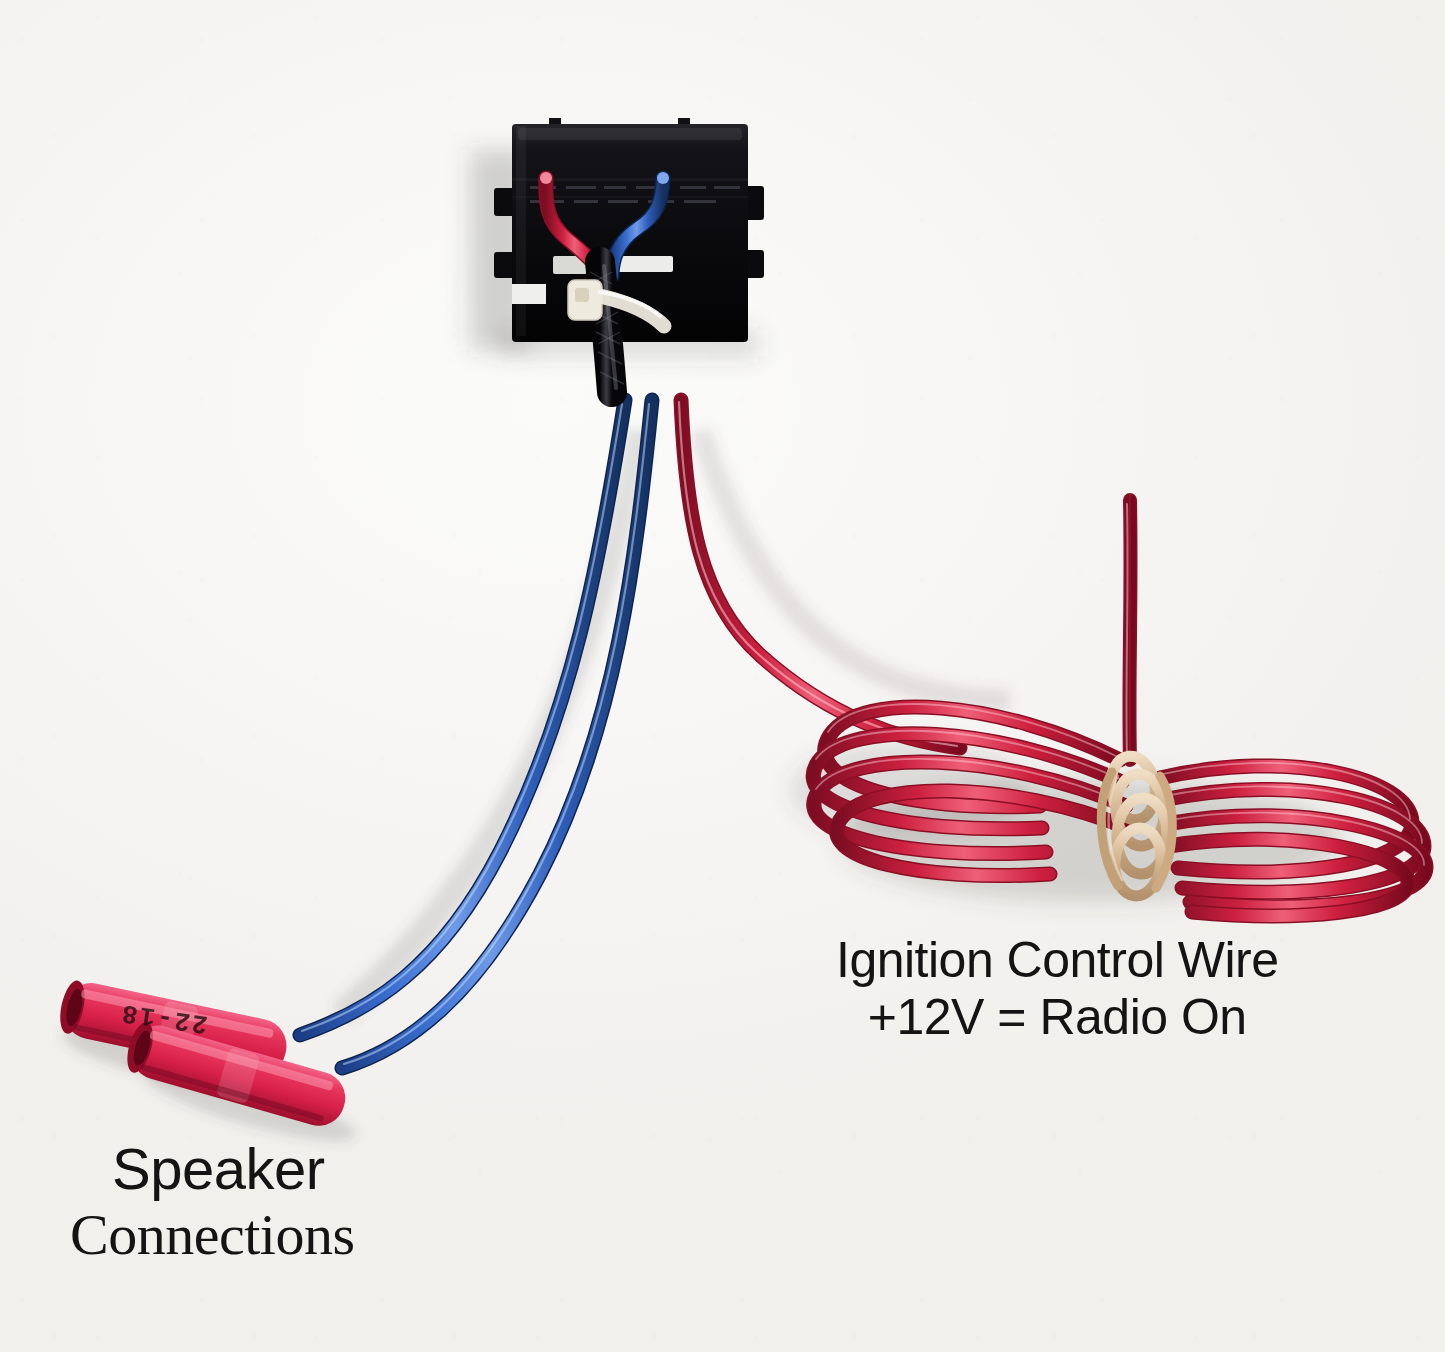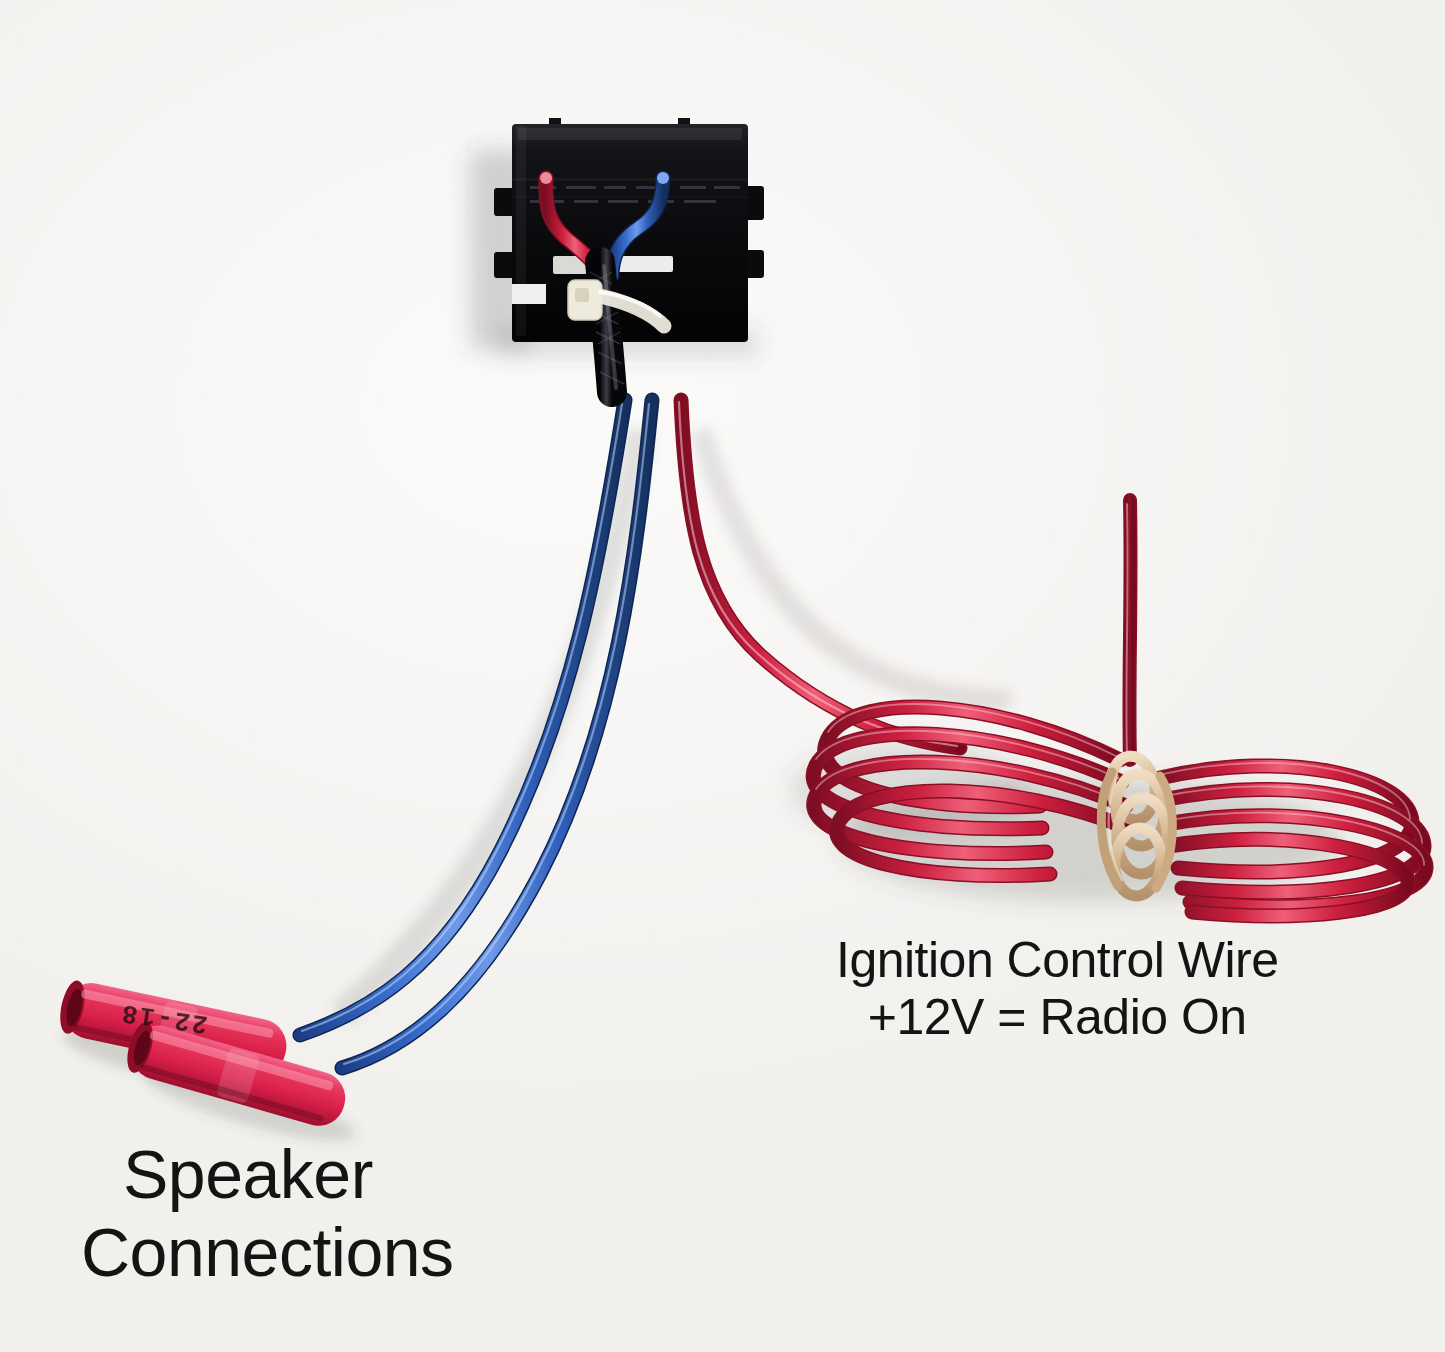--- a/index.html
+++ b/index.html
@@ -54,26 +54,26 @@
     letter-spacing: -0.5px;
   }
   #cap-ignition {
     left: 836px;
     top: 932px;
     font-size: 50px;
     text-align: center;
   }
   #cap-ignition .l2 { display:block; }
   #cap-speaker {
-    left: 81px;
+    left: 70px;
     top: 1136px;
-    font-size: 68px;
+    font-size: 58px;
   }
   #cap-speaker .l1 { display:block; padding-left: 42px; }
-  #cap-speaker .l2 { display:block; }
+  #cap-speaker .l2 { display:block;font-family:Liberation Serif, serif; }
 
   .gauge-text {
     position: absolute;
     left: 120px;
     top: 1003px;
     transform: rotate(188deg);
     font-family: "Liberation Mono", monospace;
     font-size: 26px;
     font-weight: 700;
     color: #2a1014;

